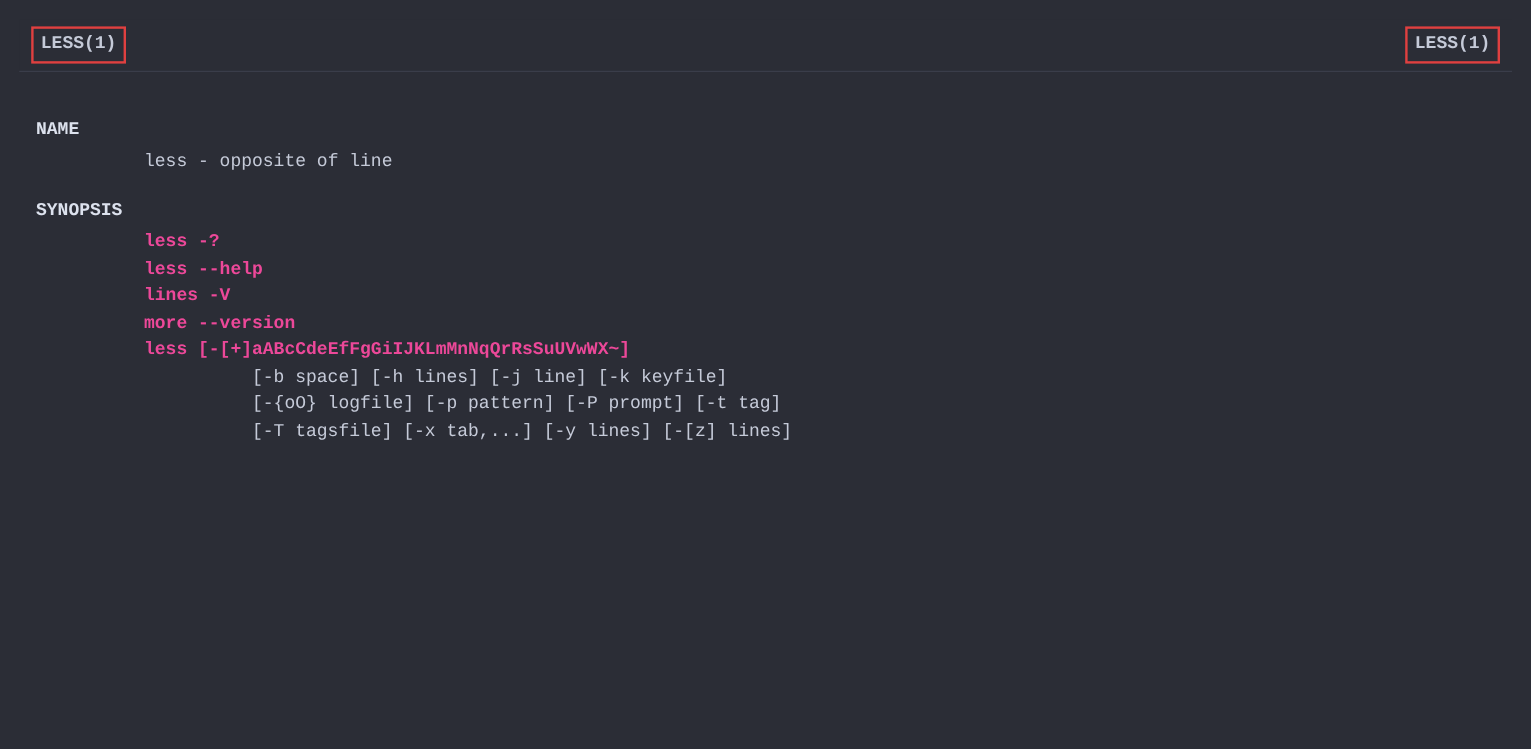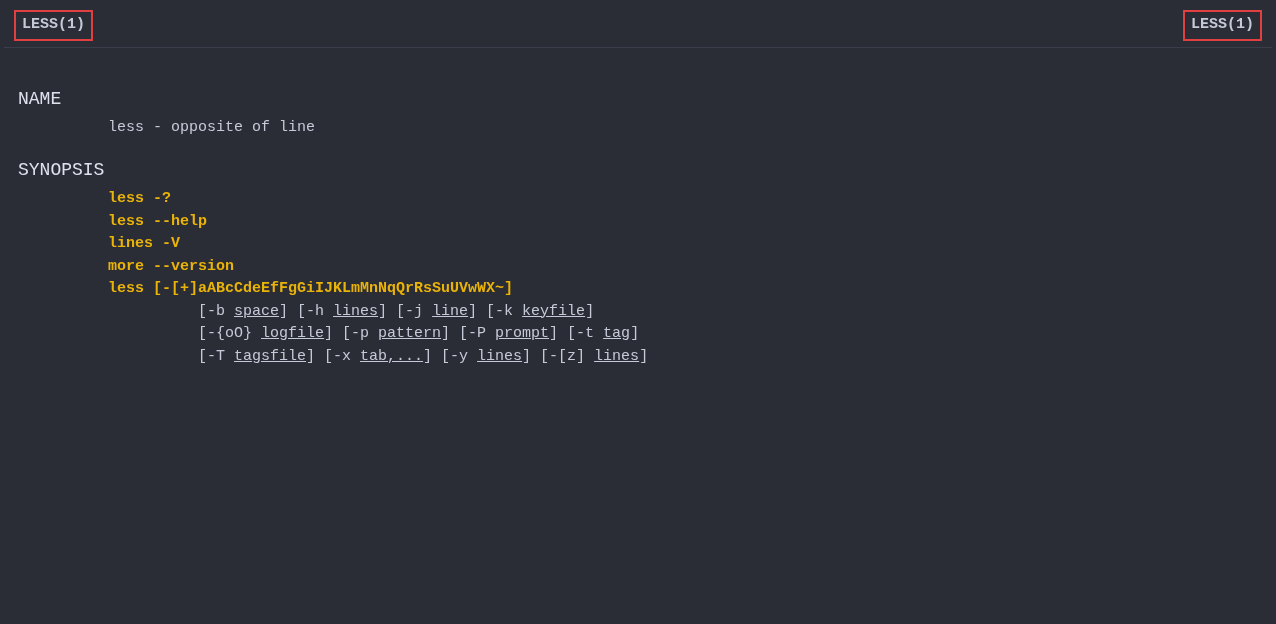--- a/index.html
+++ b/index.html
@@ -16,21 +16,21 @@
       line-height: 1.5;
       width: 1276px;
       min-height: 624px;
       overflow: hidden;
     }
 
     .terminal {
       width: 1276px;
       min-height: 624px;
       background-color: #2b2d36;
-      padding: 4px;
+      padding: 16px;
       position: relative;
     }
 
     .header-bar {
       display: flex;
       justify-content: space-between;
       align-items: center;
       padding: 6px 10px;
       background-color: #2b2d36;
       border-bottom: 1px solid #3a3d4a;
@@ -42,50 +42,49 @@
       font-size: 15px;
       border: 2px solid #e04040;
       padding: 2px 6px;
     }
 
     .content {
       padding: 20px 14px 14px 14px;
     }
 
     .section-header {
-      font-weight: normal;
+      font-weight: bold;
       color: #dde2ee;
       margin-bottom: 4px;
-      font-size: 18px;
+      font-size: 15px;
     }
 
     .indented {
       padding-left: 90px;
     }
 
     .indented-2 {
       padding-left: 180px;
     }
 
     .line {
       display: block;
       white-space: pre;
     }
 
     .underline {
-      text-decoration: underline;
     }
 
     .spacer {
       height: 18px;
     }
 
     .bold-text {
       font-weight: bold;
-      color: #eab308;
+      color: #ec4899;
     }
   </style>
 </head>
 <body>
 
 <div class="terminal">
   <div class="header-bar">
     <span class="header-title">LESS(1)</span>
     <span class="header-title">LESS(1)</span>
   </div>

